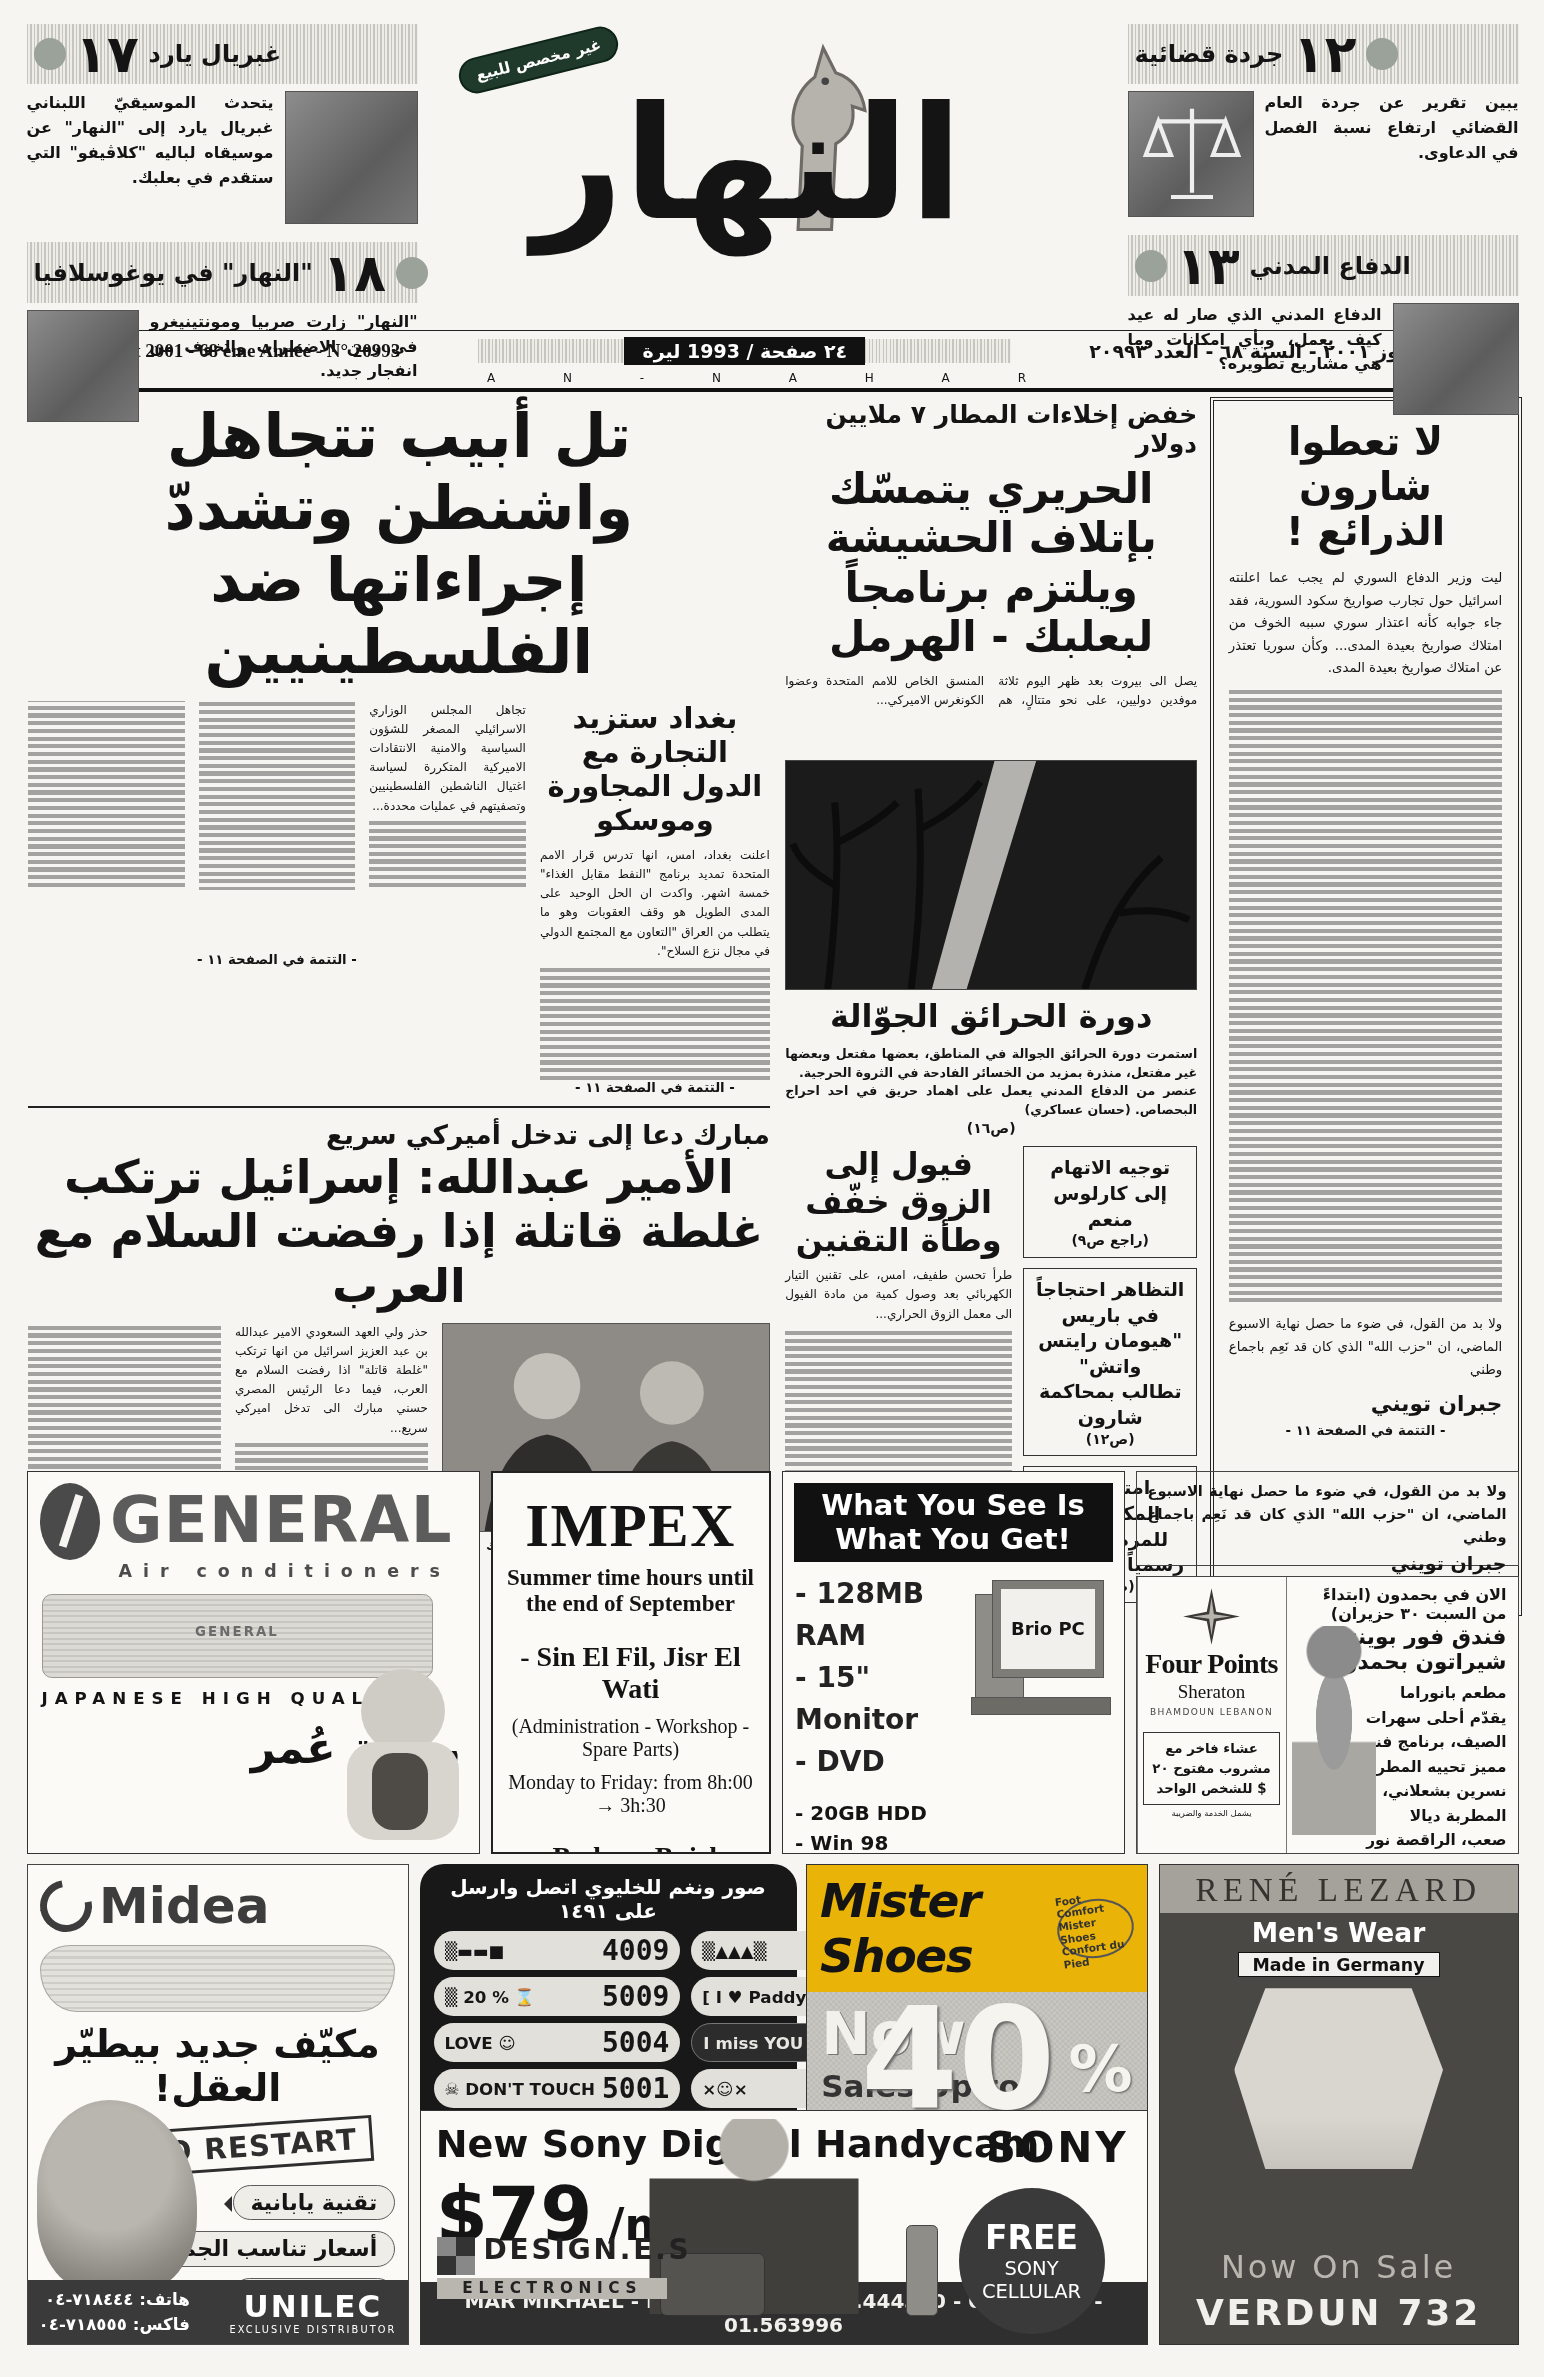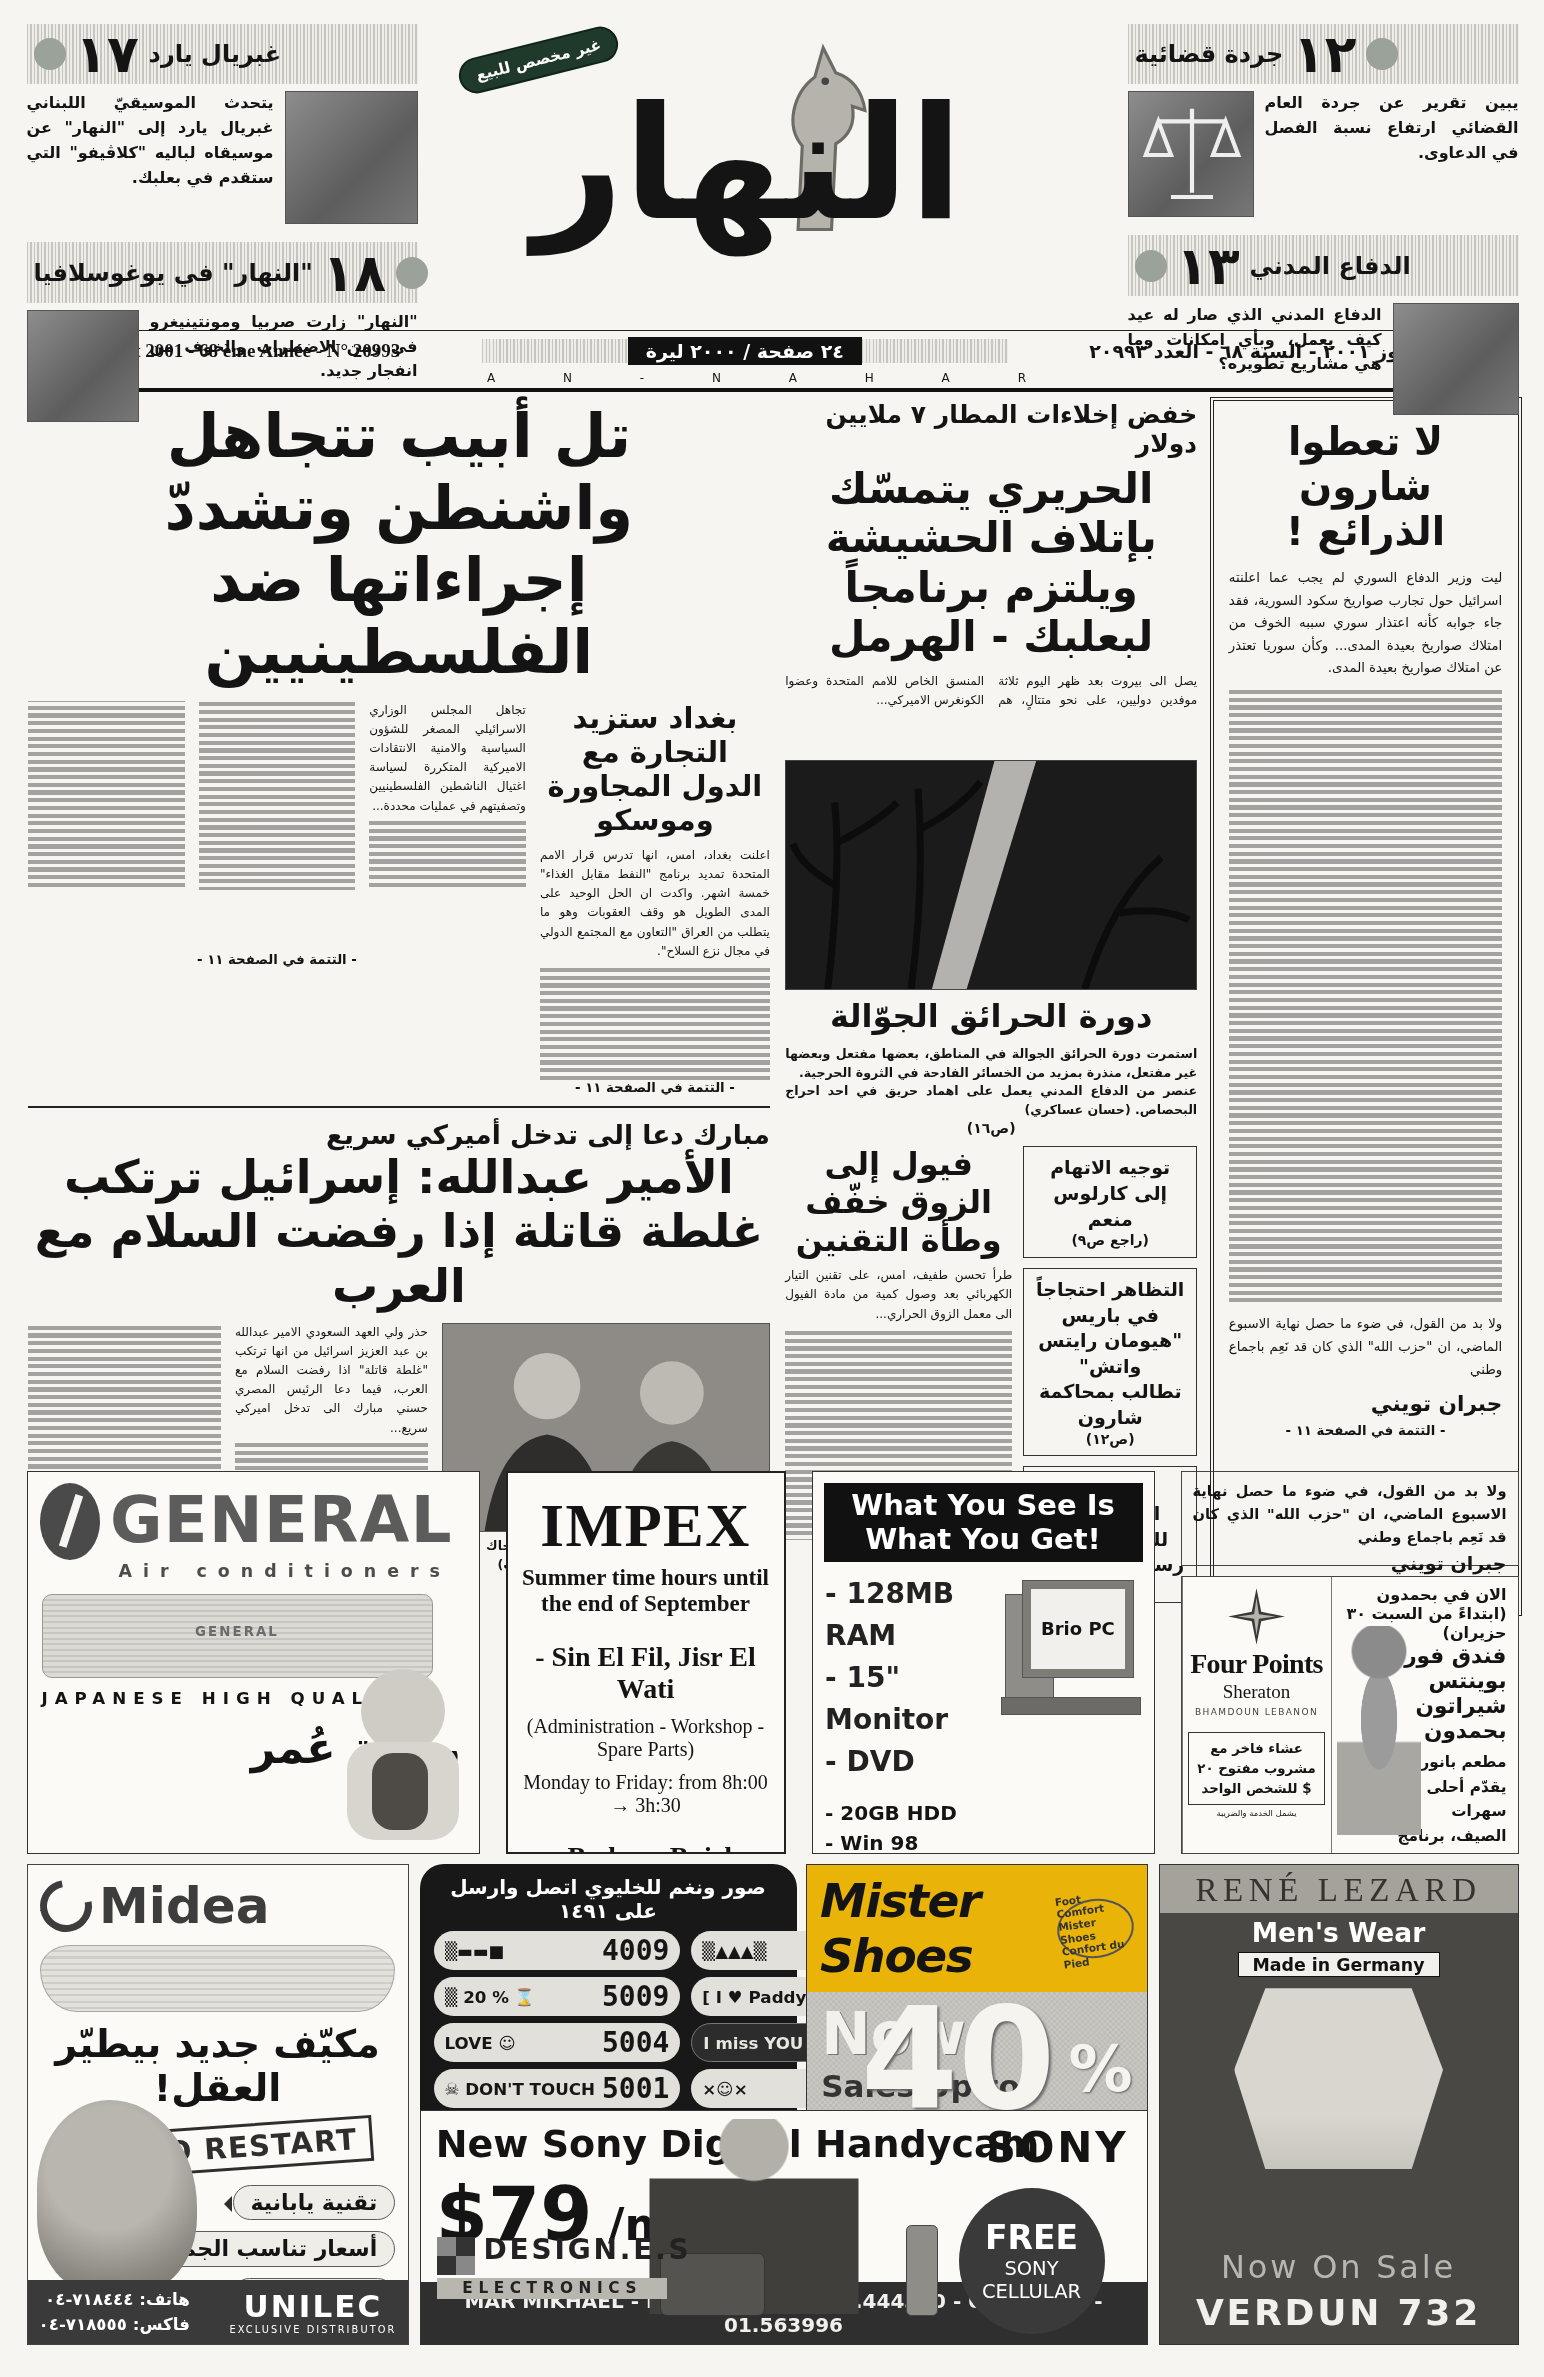--- a/index.html
+++ b/index.html
@@ -57,21 +57,21 @@
   .l-sub{display:grid;grid-template-columns:230px 1fr;gap:14px;margin-top:12.6px;}
   .bag-hl{font-size:29px;}
   .cols3{column-count:3;column-gap:14px;}
   .cols2{column-count:2;column-gap:14px;}
   .mid-div{height:2.1px;background:#222;margin:11px 0;}
   .abd-hl{font-size:46px;}
   .abd-sub{display:grid;grid-template-columns:328px 1fr;gap:14px;margin-top:9.8px;}
   .suitphoto{position:relative;height:209px;overflow:hidden;}
 
   
-  .ads1{display:grid;grid-template-columns:453px 280px 343px 1fr;gap:26px;margin-top:12.6px;height:382px;direction:ltr;}
+  .ads1{display:grid;grid-template-columns:453px 280px 343px 1fr;gap:11px;margin-top:12.6px;height:382px;direction:ltr;}
   .ad{border:1.4px solid #333;background:#fbfaf7;position:relative;overflow:hidden;}
   .ads2{display:grid;grid-template-columns:382px 728px 1fr;gap:11px;margin-top:11px;height:481px;direction:ltr;}
   .ads2-mid{display:flex;flex-direction:column;gap:9.8px;}
   .row-mid{display:grid;grid-template-columns:377px 1fr;gap:9.8px;height:236px;}
 
   
   .gen-logo-row{display:flex;align-items:center;gap:9.8px;padding:11px 12.6px 0;}
   .gen-oval{width:60px;height:77px;border-radius:50%;background:#4a4a4a;position:relative;flex:0 0 auto;}
   .gen-oval i{position:absolute;left:26.5px;top:11px;width:8.4px;height:54px;background:#f7f5f1;transform:rotate(18deg);}
   .gen-word{font-size:64px;font-weight:bold;color:#5c5c5c;letter-spacing:1.4px;line-height:.9;}
@@ -271,21 +271,21 @@
         </div>
       </div>
     </div>
   </div>
 
   <div class="rule-thin"></div>
   <div class="dateline">
     <span class="d-fr">Jeudi 5 Juillet 2001 - 68 ème Année - N° 20993</span>
     <span style="display:flex;align-items:center">
       <span class="d-wing band"></span>
-      <span class="d-badge" dir="rtl">٢٤ صفحة / ٢٠٠٠ ليرة</span>
+      <span class="d-badge" dir="rtl">٢٤ صفحة / 1993 ليرة</span>
       <span class="d-wing band"></span>
     </span>
     <span class="d-ar" dir="rtl">الخميس ٥ تموز ٢٠٠١ - السنة ٦٨ - العدد ٢٠٩٩٣</span>
   </div>
   <div class="annahar">A N - N A H A R</div>
   <div class="rule-thick"></div>
 
   <div class="main">
 
     <div class="ed-box">

